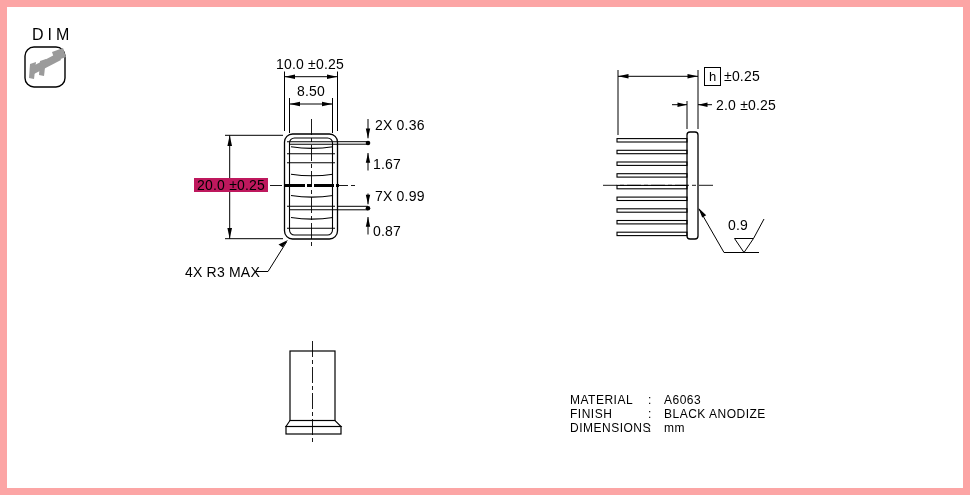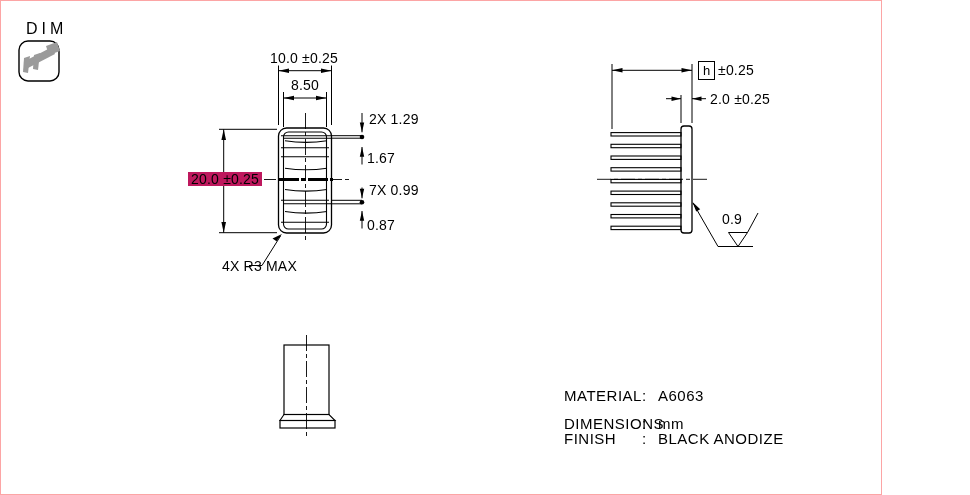--- a/index.html
+++ b/index.html
@@ -1,31 +1,31 @@
 <!DOCTYPE html>
 <html><head>
 <meta charset="utf-8">
 <style>
   html,body{margin:0;padding:0;background:#fff;}
   #canvas{
-    position:relative;width:882px;height:495px;background:#ffffff;
-    border:1px solid #fca5a5;box-sizing:border-box;overflow:hidden;
+    position:relative;width:970px;height:495px;background:#ffffff;
+    border:7px solid #fca5a5;box-sizing:border-box;overflow:hidden;
     font-family:"Liberation Sans", sans-serif;color:#000;
   }
   #drawing-svg{position:absolute;left:0;top:0;}
   .lbl{position:absolute;font-size:14px;letter-spacing:0.2px;white-space:nowrap;line-height:1;}
   .lbl.center{text-align:center;}
   #dim-title{position:absolute;left:25px;top:19px;font-size:16px;letter-spacing:4px;font-weight:400;}
   #height-dim-label{background:#be185d;padding:0 3px;}
   #h-box{
     position:absolute;left:697px;top:60px;width:15px;height:17px;
     border:1.2px solid #000;display:flex;align-items:center;justify-content:center;
     font-size:13px;background:#fff;
   }
-  .notes-row{position:absolute;left:563px;font-size:15px;letter-spacing:0.5px;line-height:1;}
+  .notes-row{position:absolute;left:563px;font-size:12px;letter-spacing:0.5px;line-height:1;}
   .notes-row .sep{position:absolute;left:78px;top:0;}
   .notes-row .val{position:absolute;left:94px;top:0;white-space:nowrap;}
   .notes-row .nlabel{white-space:nowrap;}
 </style>
 </head>
 <body>
 
 <div id="canvas">
 
   <div id="dim-title">DIM</div>
@@ -158,40 +158,40 @@
     <g>
       <rect x="283" y="344" width="45" height="69.5" stroke-width="1.2"></rect>
       <polygon points="283,413.5 328,413.5 334,419.5 279,419.5" stroke-width="1.1"></polygon>
       <rect x="279" y="419.5" width="55" height="7.5" stroke-width="1.2"></rect>
       <line x1="305.5" y1="334" x2="305.5" y2="438" stroke-width="0.9" stroke-dasharray="16 3 4 3"></line>
     </g>
   </svg>
 
   <div class="lbl center" style="left:267px;top:50px;width:70px;text-align:right;">10.0 ±0.25</div>
   <div class="lbl center" style="left:282px;top:77px;width:44px;">8.50</div>
-  <div class="lbl" style="left:368px;top:111px;">2X 1.29</div>
+  <div class="lbl" style="left:368px;top:111px;">2X 0.36</div>
   <div class="lbl" style="left:366px;top:150px;text-align:center;">1.67</div>
   <div class="lbl" style="left:368px;top:182px;">7X 0.99</div>
   <div class="lbl" style="left:366px;top:217px;">0.87</div>
   <div class="lbl" id="height-dim-label" style="left:187px;top:171px;">20.0 ±0.25</div>
-  <div class="lbl" style="left:178px;top:258px;margin-left:43px;">4X R3 MAX</div>
+  <div class="lbl" style="left:178px;top:258px;">4X R3 MAX</div>
 
   <div id="h-box">
     <span>h</span>
   </div>
   <div class="lbl" style="left:717px;top:62px;">±0.25</div>
   <div class="lbl" style="left:709px;top:91px;">2.0 ±0.25</div>
   <div class="lbl" style="left:721px;top:211px;">0.9</div>
 
   <div class="notes-row" style="top:387px;">
     <span class="nlabel">MATERIAL</span>
     <span class="sep">:</span>
     <span class="val">A6063</span>
   </div>
-  <div class="notes-row" style="top:401px;margin-top:29px;">
+  <div class="notes-row" style="top:401px;">
     <span class="nlabel">FINISH</span>
     <span class="sep">:</span>
     <span class="val">BLACK ANODIZE</span>
   </div>
   <div class="notes-row" style="top:415px;">
     <span class="nlabel">DIMENSIONS</span>
     <span class="sep">:</span>
     <span class="val">mm</span>
   </div>
 

